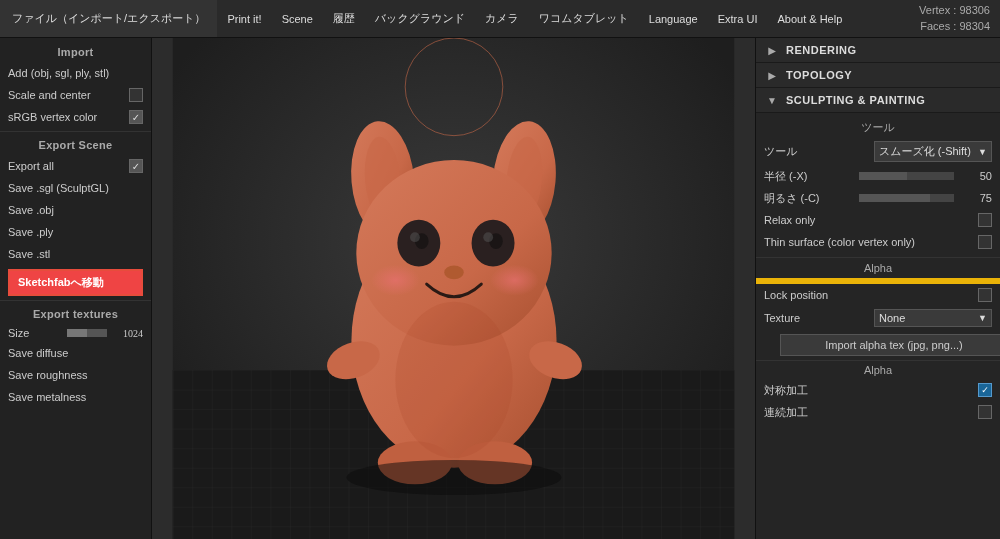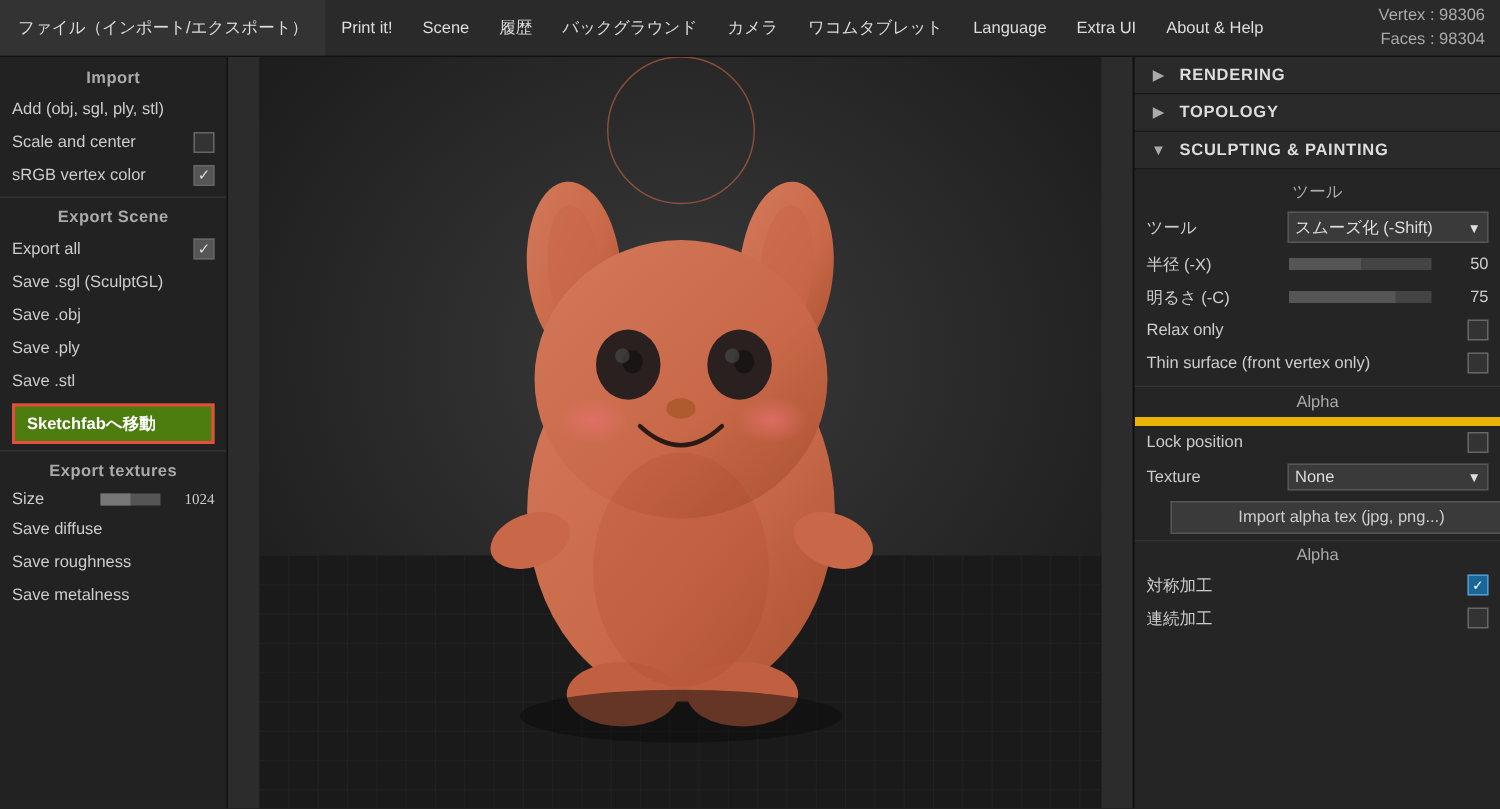--- a/index.html
+++ b/index.html
@@ -103,21 +103,21 @@
       background: #555;
     }
     .checkbox.checked::after {
       content: '✓';
       color: #ddd;
       font-size: 10px;
     }
 
     .sketchfab-btn {
       margin: 4px 8px;
-      background: #4d7c0f;
+      background: #ef4444;
       border: 2px solid #e74c3c;
       color: #fff;
       padding: 4px 8px;
       font-size: 11px;
       font-weight: bold;
       cursor: pointer;
       display: block;
       width: calc(100% - 16px);
       text-align: left;
     }
@@ -231,21 +231,21 @@
       min-width: 30px;
       text-align: right;
     }
 
     .dropdown-select {
       background: #3a3a3a;
       border: 1px solid #555;
       color: #ddd;
       padding: 2px 4px;
       font-size: 11px;
-      width: 134px;
+      width: 118px;
       appearance: none;
       cursor: pointer;
       display: flex;
       align-items: center;
       justify-content: space-between;
     }
 
     .slider-row {
       flex: 1;
       height: 8px;
@@ -529,21 +529,21 @@
         </div>
         <span class="property-value">75</span>
       </div>
 
       <div class="property-row">
         <span class="property-label">Relax only</span>
         <div class="checkbox-right"></div>
       </div>
 
       <div class="property-row">
-        <span class="property-label">Thin surface (front vertex only)</span>
+        <span class="property-label">Thin surface (color vertex only)</span>
         <div class="checkbox-right"></div>
       </div>
 
       <div class="alpha-section-label">Alpha</div>
 
       <div class="property-row">
         <span class="property-label">Lock position</span>
         <div class="checkbox-right"></div>
       </div>
 

